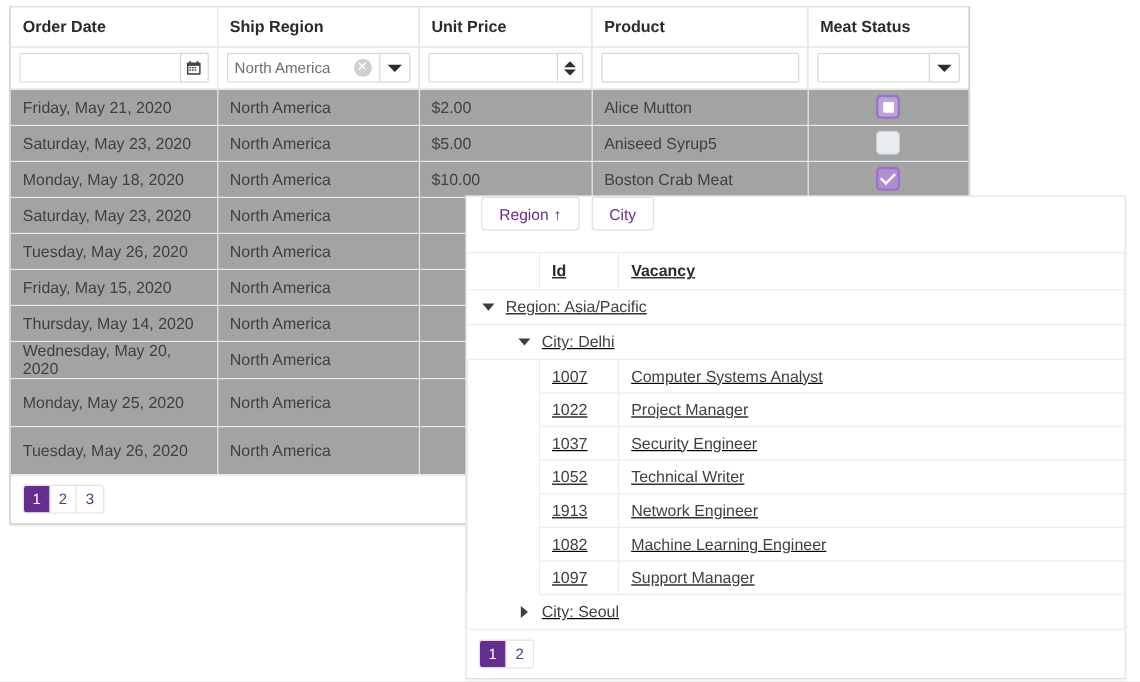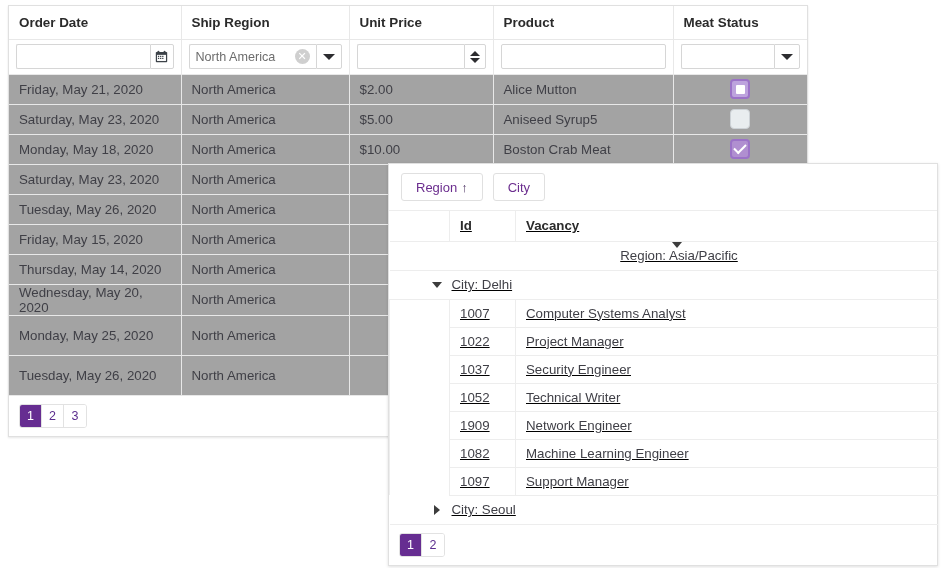--- a/index.html
+++ b/index.html
@@ -157,21 +157,21 @@
     top: 163px;
     width: 550px;
     background: #ffffff;
     border: 1px solid #e0e0e0;
     box-shadow: 0 1px 3px rgba(0,0,0,0.13);
     box-sizing: border-box;
     z-index: 2;
   }
   .group-panel {
     height: 46px;
-    display: flex; align-items: center;
+    display: flex; align-items: flex-start;
     padding: 0 12px; gap: 10px;
     border-bottom: 1px solid #ededed;
     background: #fff;
   }
   .chip {
     border: 1px solid #e0e0e0;
     border-radius: 3px;
     background: #fff;
     height: 28px;
     padding: 0 14px;
@@ -189,21 +189,21 @@
     text-align: left;
     vertical-align: middle;
     color: #3f3f46;
     box-sizing: border-box;
     height: 28px;
   }
   #vacancy-grid thead th { font-weight: bold; color: #2b2b2b; height: 30px; }
   #vacancy-grid .vline { border-left: 1px solid #ededed; }
   .grp-row td { padding: 0 !important; }
   .grp-inner { display: flex; align-items: center; height: 28px; }
-  .grp-indent-1 { padding-left: 27px; flex-direction: column; }
+  .grp-indent-1 { padding-left: 6px; }
   .grp-indent-2 { padding-left: 36px; border-left: none; }
   .exp {
     width: 22px; flex: none;
     display: flex; align-items: center; justify-content: center;
   }
   .tri-down { width:0;height:0;border-left:5px solid transparent;border-right:5px solid transparent;border-top:6px solid #3c3c3c; }
   .tri-right { width:0;height:0;border-top:5px solid transparent;border-bottom:5px solid transparent;border-left:6px solid #3c3c3c; }
   .grp-label { padding-left: 4px; color: #3f3f46; font-size: 13.3px; }
 </style>
 </head>
@@ -430,21 +430,21 @@
           <td class="vline">1037</td>
           <td class="vline">Security Engineer</td>
         </tr>
         <tr>
           <td style="border-bottom: none; border-left: 1px solid rgb(237, 237, 237); margin-left: 0px;"></td>
           <td class="vline">1052</td>
           <td class="vline">Technical Writer</td>
         </tr>
         <tr>
           <td style="border-bottom: none; border-left: 1px solid rgb(237, 237, 237); margin-left: 0px;"></td>
-          <td class="vline">1909</td>
+          <td class="vline">1913</td>
           <td class="vline">Network Engineer</td>
         </tr>
         <tr>
           <td style="border-bottom: none; border-left: 1px solid rgb(237, 237, 237); margin-left: 0px;"></td>
           <td class="vline">1082</td>
           <td class="vline">Machine Learning Engineer</td>
         </tr>
         <tr>
           <td style="border-bottom: none; border-left: 1px solid rgb(237, 237, 237); margin-left: 0px;"></td>
           <td class="vline">1097</td>

